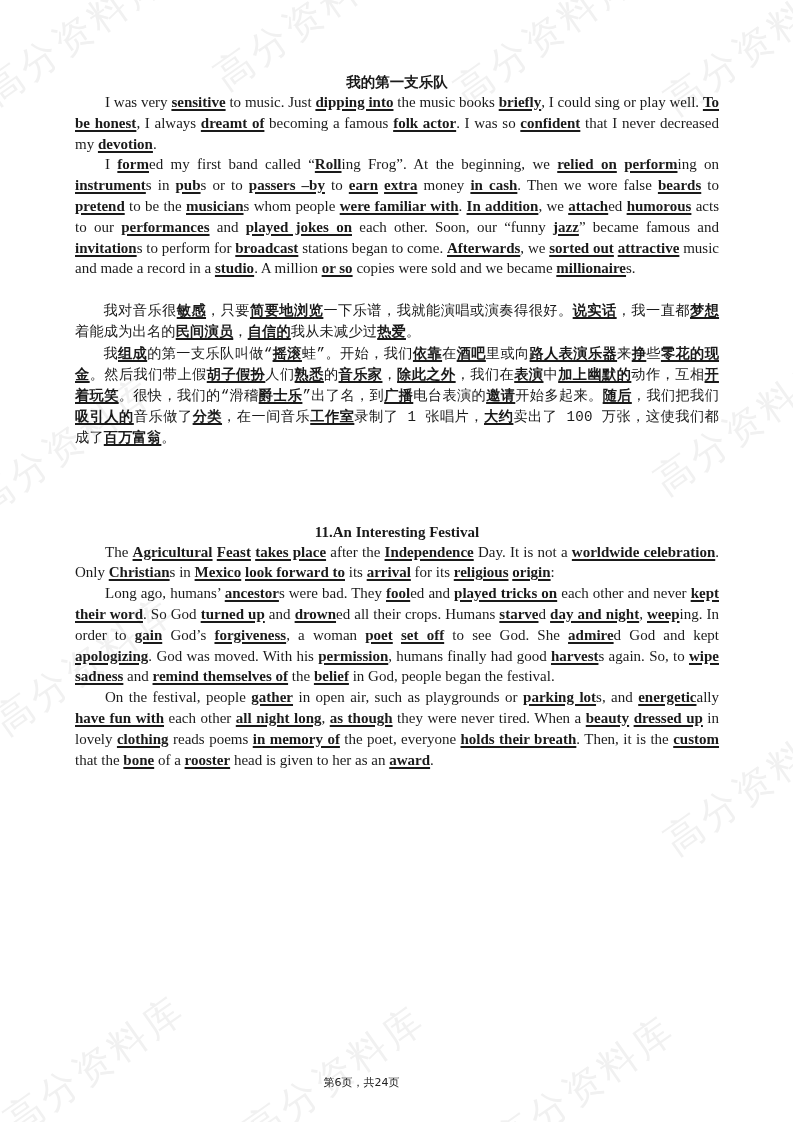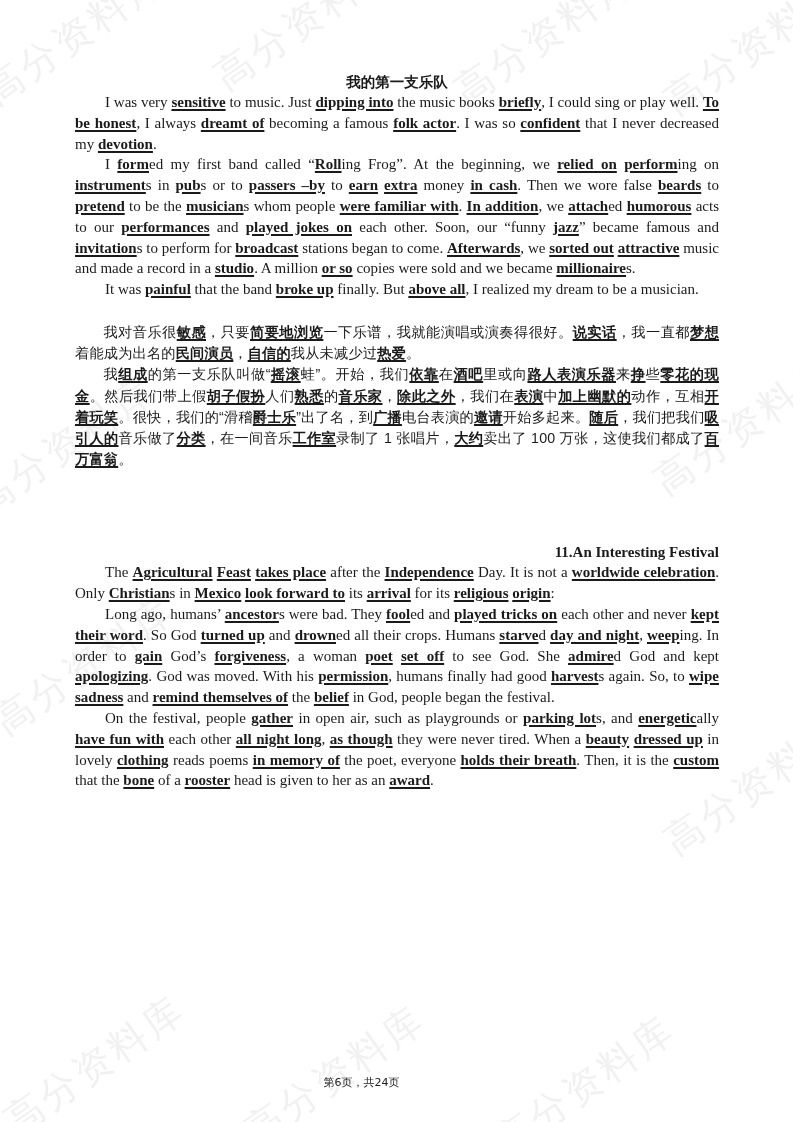--- a/index.html
+++ b/index.html
@@ -4,23 +4,23 @@
 <style>
   html, body { margin:0; padding:0; background:#ffffff; }
   body { width:793px; height:1122px; position:relative; overflow:hidden;
          font-family:"Liberation Serif", serif; color:#1a1a1a; }
   .wm { position:absolute; font-family:"DejaVu Sans", sans-serif; font-size:38px;
         color:#f1f1f1; transform:rotate(-35deg); white-space:nowrap; pointer-events:none;
         z-index:0; letter-spacing:4px; }
   .page { position:absolute; left:75px; top:72px; width:644px; z-index:1; }
   .title { text-align:center; font-weight:bold; font-size:14.5px; line-height:20px;
            font-family:"DejaVu Sans", sans-serif; margin:0; }
-  .title-en { text-align:right; font-weight:bold; font-size:15px; line-height:20px; margin:0; }
+  .title-en { text-align:center; font-weight:bold; font-size:15px; line-height:20px; margin:0; }
   p { margin:0; font-size:15px; line-height:20.8px; text-align:justify; text-indent:2em; }
-  p.zh { font-family:Liberation Sans, sans-serif; font-size:14.2px; line-height:21.2px; letter-spacing:0.2px; }
+  p.zh { font-family:Liberation Mono, monospace; font-size:14.2px; line-height:21.2px; letter-spacing:0.2px; }
   .k { font-weight:bold; text-decoration:underline; text-decoration-thickness:1.6px; text-underline-offset:2px; }
   .gap1 { height:22px; }
   .gap2 { height:72px; }
   .gap3 { height:22px; }
   .footer { position:absolute; top:1075px; left:0; width:723px; text-align:center;
             font-family:"DejaVu Sans", sans-serif; font-size:11px; color:#222; z-index:1; }
 </style>
 </head>
 <body>
 
@@ -34,21 +34,20 @@
 <div class="wm" style="left:650px;top:760px;">高分资料库</div>
 <div class="wm" style="left:-10px;top:1040px;">高分资料库</div>
 <div class="wm" style="left:230px;top:1050px;">高分资料库</div>
 <div class="wm" style="left:480px;top:1060px;">高分资料库</div>
 
 <div class="page">
   <h2 class="title">我的第一支乐队</h2>
   <div id="s1-en">
       <p>I was very <span class="k">sensitive</span> to music. Just <span class="k">dipping into</span> the music books <span class="k">briefly</span>, I could sing or play well. <span class="k">To be honest</span>, I always <span class="k">dreamt of</span> becoming a famous <span class="k">folk actor</span>. I was so <span class="k">confident</span> that I never decreased my <span class="k">devotion</span>.</p>
       <p>I <span class="k">form</span>ed my first band called “<span class="k">Roll</span>ing Frog”. At the beginning, we <span class="k">relied on</span> <span class="k">perform</span>ing on <span class="k">instrument</span>s in <span class="k">pub</span>s or to <span class="k">passers –by</span> to <span class="k">earn</span> <span class="k">extra</span> money <span class="k">in cash</span>. Then we wore false <span class="k">beards</span> to <span class="k">pretend</span> to be the <span class="k">musician</span>s whom people <span class="k">were familiar with</span>. <span class="k">In addition</span>, we <span class="k">attach</span>ed <span class="k">humorous</span> acts to our <span class="k">performances</span> and <span class="k">played jokes on</span> each other. Soon, our “funny <span class="k">jazz</span>” became famous and <span class="k">invitation</span>s to perform for <span class="k">broadcast</span> stations began to come. <span class="k">Afterwards</span>, we <span class="k">sorted out</span> <span class="k">attractive</span> music and made a record in a <span class="k">studio</span>. A million <span class="k">or so</span> copies were sold and we became <span class="k">millionaire</span>s.</p>
-      <p>It was <span class="k">painful</span> that the band <span class="k">broke up</span> finally. But <span class="k">above all</span>, I realized my dream to be a musician.</p>
     </div>
   <div class="gap1"></div>
   <div id="s1-zh">
       <p class="zh">我对音乐很<span class="k">敏感</span>，只要<span class="k">简要地浏览</span>一下乐谱，我就能演唱或演奏得很好。<span class="k">说实话</span>，我一直都<span class="k">梦想</span>着能成为出名的<span class="k">民间演员</span>，<span class="k">自信的</span>我从未减少过<span class="k">热爱</span>。</p>
       <p class="zh">我<span class="k">组成</span>的第一支乐队叫做“<span class="k">摇滚</span>蛙”。开始，我们<span class="k">依靠</span>在<span class="k">酒吧</span>里或向<span class="k">路人表演乐器</span>来<span class="k">挣</span>些<span class="k">零花的现金</span>。然后我们带上假<span class="k">胡子假扮</span>人们<span class="k">熟悉</span>的<span class="k">音乐家</span>，<span class="k">除此之外</span>，我们在<span class="k">表演</span>中<span class="k">加上幽默的</span>动作，互相<span class="k">开着玩笑</span>。很快，我们的“滑稽<span class="k">爵士乐</span>”出了名，到<span class="k">广播</span>电台表演的<span class="k">邀请</span>开始多起来。<span class="k">随后</span>，我们把我们<span class="k">吸引人的</span>音乐做了<span class="k">分类</span>，在一间音乐<span class="k">工作室</span>录制了 1 张唱片，<span class="k">大约</span>卖出了 100 万张，这使我们都成了<span class="k">百万富翁</span>。</p>
     </div>
   <div class="gap2"></div>
   <h2 class="title-en">11.An Interesting Festival</h2>
   <div id="s2-en">
       <p>The <span class="k">Agricultural</span> <span class="k">Feast</span> <span class="k">takes place</span> after the <span class="k">Independence</span> Day. It is not a <span class="k">worldwide celebration</span>. Only <span class="k">Christian</span>s in <span class="k">Mexico</span> <span class="k">look forward to</span> its <span class="k">arrival</span> for its <span class="k">religious</span> <span class="k">origin</span>:</p>

